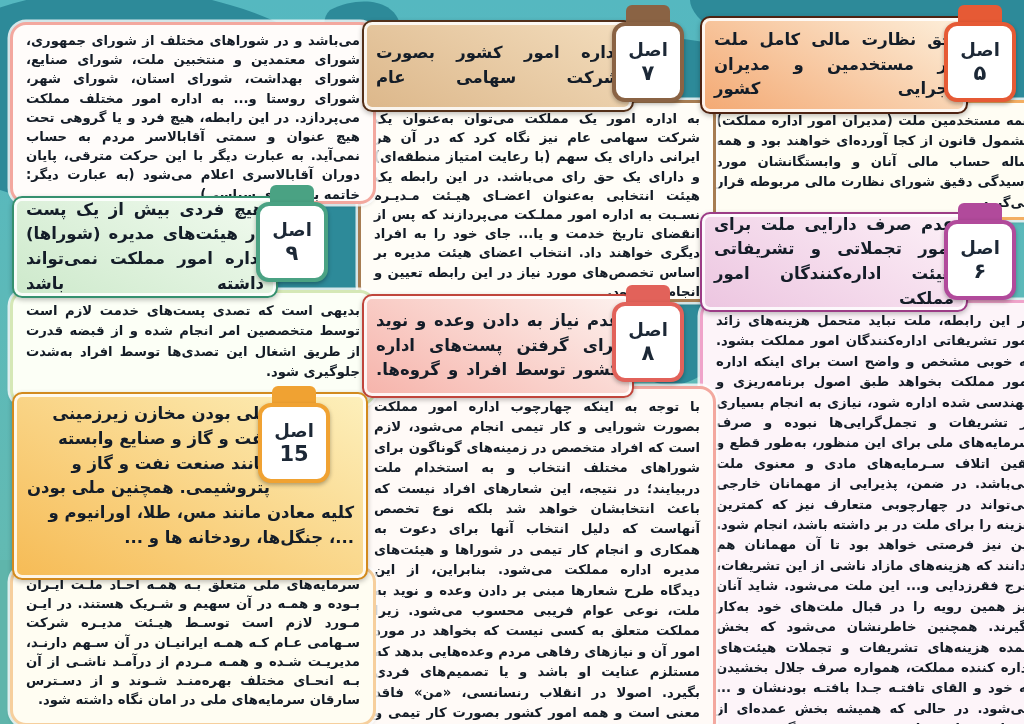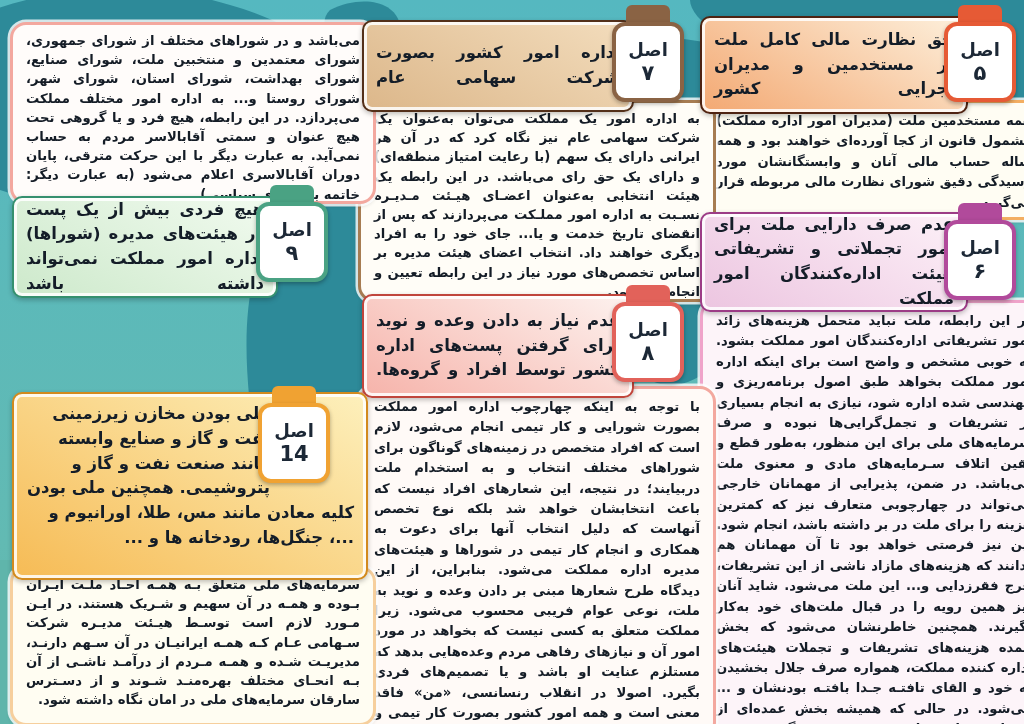--- a/index.html
+++ b/index.html
@@ -146,29 +146,32 @@
   <div class="badge c9" style="left:256px;top:185px;">
     <div class="ribbon"></div>
     <div class="card">
       <span class="lbl">اصل</span>
       <span class="num">۹</span>
     </div>
   </div>
   <div class="title-box p9t" style="left:12px;top:196px;width:238px;height:82px;">
     <span>هیچ فردی بیش از یک پست در هیئت‌های مدیره (شوراها) اداره امور مملکت نمی‌تواند داشته باشد</span>
   </div>
+  <div class="body-box p9b" style="left:10px;top:290px;width:334px;height:94px;">
+    <span>بدیهی است که تصدی پست‌های خدمت لازم است توسط متخصصین امر انجام شده و از قبضه قدرت از طریق اشغال این تصدی‌ها توسط افراد به‌شدت جلوگیری شود.</span>
+  </div>
 
   <div class="title-box p10t" style="left:12px;top:392px;width:328px;height:168px;">
     <div class="badge-gap"></div>
     <span>ملی بودن مخازن زیرزمینی نفت و گاز و صنایع وابسته مانند صنعت نفت و گاز و پتروشیمی. همچنین ملی بودن کلیه معادن مانند مس، طلا، اورانیوم و ...، جنگل‌ها، رودخانه ها و ...</span>
   </div>
   <div class="badge c10" style="left:258px;top:386px;">
     <div class="ribbon"></div>
     <div class="card">
       <span class="lbl">اصل</span>
-      <span class="num">14</span>
+      <span class="num">15</span>
     </div>
   </div>
   <div class="body-box botb tight" style="left:10px;top:566px;width:334px;height:142px;">
     <span>سرمایه‌های ملی متعلق بـه همـه آحـاد ملـت ایـران بـوده و همـه در آن سهیم و شـریک هستند. در ایـن مـورد لازم است توسـط هیـئت مدیـره شرکت سـهامی عـام کـه همـه ایرانیـان در آن سـهم دارنـد، مدیریـت شـده و همـه مـردم از درآمـد ناشـی از آن بـه انحـای مختلف بهره‌منـد شـوند و از دسـترس سارقان سرمایه‌های ملی در امان نگاه داشته شود.</span>
   </div>
 
 </div>
 
 </body></html>

